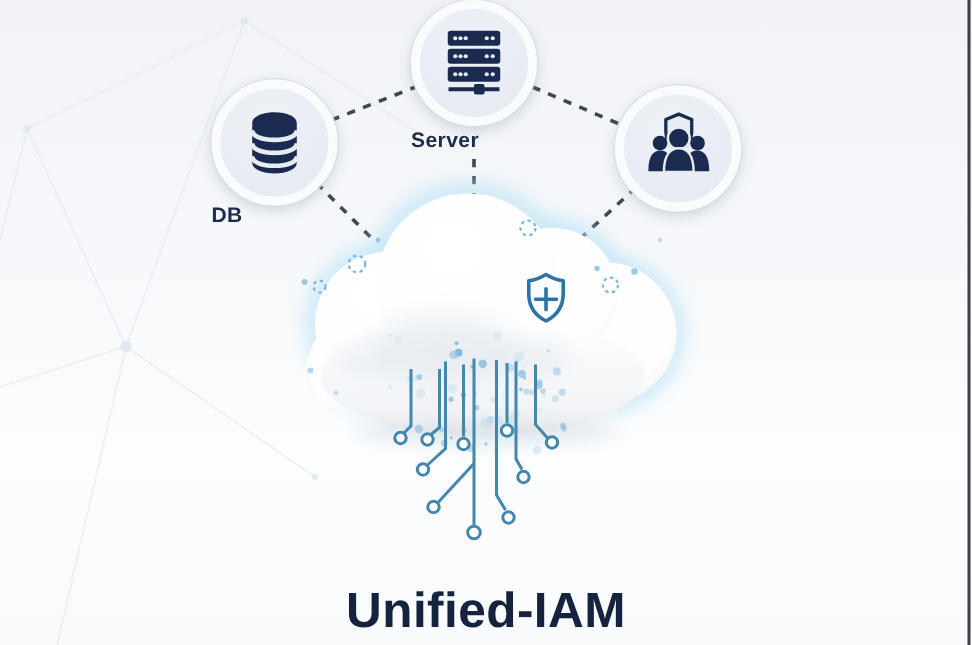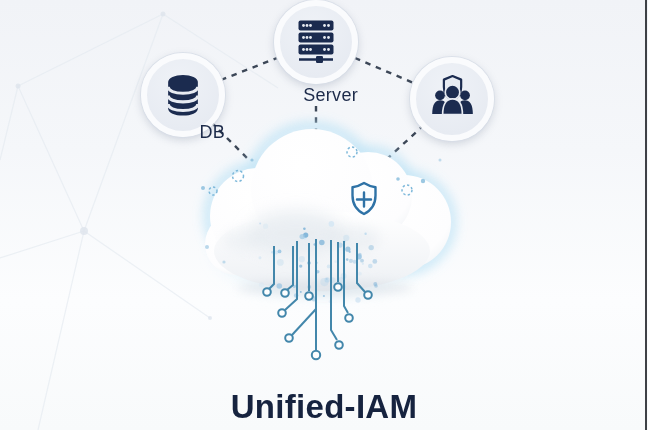--- a/index.html
+++ b/index.html
@@ -25,22 +25,22 @@
   }
   .layer{position:absolute;left:0;top:0;}
   .node{
     position:absolute;width:72px;height:72px;border-radius:50%;
     background:radial-gradient(circle at 45% 32%, #eff2f7 0%, var(--node-fill) 75%);
     border:6px solid var(--node-ring);
     box-shadow:0 0 0 1px rgba(215,221,231,.8), 0 3px 9px rgba(125,136,158,.32);
     display:flex;align-items:center;justify-content:center;
   }
   .node-label{
-    position:absolute;width:84px;text-align:right;
-    font-size:18px;font-weight:400;letter-spacing:.3px;color:var(--label-navy);
+    position:absolute;width:84px;text-align:left;
+    font-size:14px;font-weight:700;letter-spacing:.3px;color:var(--label-navy);
   }
   .ink{fill:var(--icon-navy);}
   .ink-stroke{stroke:var(--icon-navy);}
   .gap-stroke{stroke:var(--node-fill);}
   .gap-fill{fill:var(--node-fill);}
   .dash{stroke:var(--connector);stroke-width:2.4;stroke-dasharray:5.5 5.8;fill:none;}
   .circuit{stroke:var(--circuit-blue);stroke-width:2;fill:none;}
   .terminal{fill:#fdfeff;stroke:var(--circuit-blue);stroke-width:2;}
   .gear{fill:none;stroke:#7db8da;stroke-width:1.5;stroke-dasharray:2.3 2.3;}
   .sparkdot{fill:#9cc8e2;}
@@ -232,21 +232,21 @@
   <div class="node" style="left:141px;top:53px">
     <svg viewBox="-24 -24 48 48" width="46" height="46">
       <path class="ink" d="M-15.5,-13.5 C-15.5,-18 -8.5,-21 0,-21 C8.5,-21 15.5,-18 15.5,-13.5 L15.5,14 C15.5,18.5 8.5,21.5 0,21.5 C-8.5,21.5 -15.5,18.5 -15.5,14 Z"></path>
       <g class="gap-stroke" stroke-width="3.2" fill="none">
         <path d="M-15.5,-8.5 C-15.5,-4.2 -8.5,-1.8 0,-1.8 C8.5,-1.8 15.5,-4.2 15.5,-8.5"></path>
         <path d="M-15.5,0.5 C-15.5,4.8 -8.5,7.2 0,7.2 C8.5,7.2 15.5,4.8 15.5,0.5"></path>
         <path d="M-15.5,9.5 C-15.5,13.8 -8.5,16.2 0,16.2 C8.5,16.2 15.5,13.8 15.5,9.5"></path>
       </g>
     </svg>
   </div>
-  <div class="node-label" style="left:141px;top:122px">DB</div>
+  <div class="node-label" style="left:141px;top:135px">DB</div>
 
   <div class="node" style="left:274px;top:0px">
     <svg viewBox="-24 -24 48 48" width="48" height="48">
       <g class="ink">
         <rect x="-17.5" y="-21.5" width="35" height="10" rx="2"></rect>
         <rect x="-17.5" y="-9.5" width="35" height="10" rx="2"></rect>
         <rect x="-17.5" y="2.5" width="35" height="10" rx="2"></rect>
       </g>
       <g class="gap-fill">
         <circle cx="-12.5" cy="-16.5" r="1.4"></circle>

